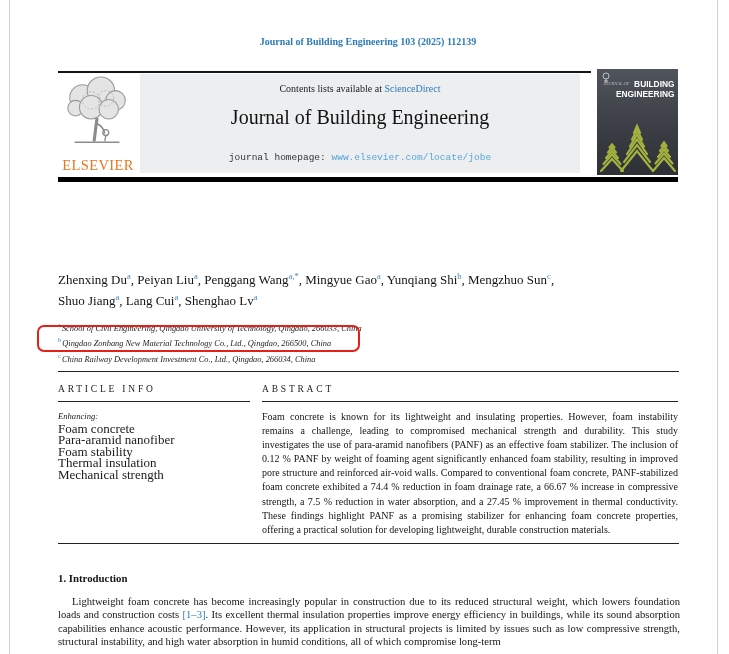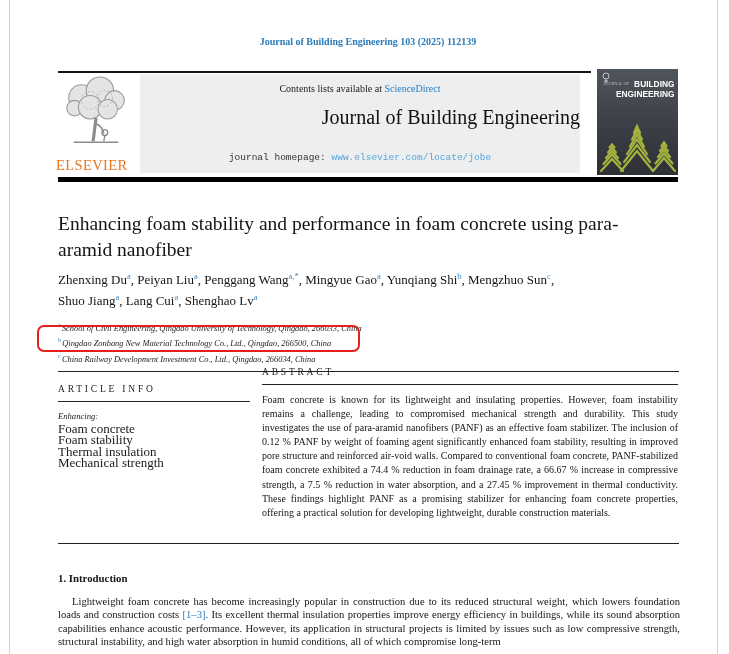--- a/index.html
+++ b/index.html
@@ -7,27 +7,27 @@
         font-family:"Liberation Serif",serif;color:#1a1a1a;}
   .edge{position:absolute;top:0;bottom:0;width:1px;background:#d2d2d2;}
   .edge.left{left:9px;} .edge.right{left:717px;}
 
   .citation{position:absolute;left:58px;top:36px;width:620px;text-align:center;
             font-size:10px;color:#2b7bb9;font-weight:bold;}
 
   
   .hdr{position:absolute;left:58px;top:71px;width:620px;height:112px;}
   .hdr .toprule{position:absolute;left:0;top:0;width:533px;height:2px;background:#151515;}
-  .logo{position:absolute;left:0;top:5px;width:80px;height:98px;}
+  .logo{position:absolute;left:0;top:5px;width:80px;height:98px;text-align:center;}
   .logo .wordmark{position:absolute;left:-2px;bottom:0;width:84px;font-size:14.5px;
                   color:#e87722;letter-spacing:0.4px;}
   .graybox{position:absolute;left:82px;top:3px;width:440px;height:99px;background:#edeef0;}
   .graybox .l1{position:absolute;top:9px;left:0;width:100%;text-align:center;font-size:10px;color:#222;}
   .graybox .l1 .sd{color:#2b7bb9;}
-  .graybox .jt{position:absolute;top:32px;left:0;width:100%;text-align:right;font-size:20px;color:#111;}
+  .graybox .jt{position:absolute;top:32px;left:0;width:100%;text-align:center;font-size:20px;color:#111;}
   .graybox .l3{position:absolute;bottom:10px;left:0;width:100%;text-align:center;
                font-family:Liberation Mono, monospace;font-size:9.5px;color:#333;}
   .graybox .l3 .url{color:#56a7da;}
   .cover{position:absolute;left:539px;top:-2px;width:81px;height:106px;
          background:linear-gradient(180deg,#50545c 0%,#3b3e44 55%,#2d3035 100%);overflow:hidden;}
   .cover .ttl{position:absolute;top:10px;right:3px;text-align:right;color:#fff;
               font-family:"Liberation Sans",sans-serif;font-weight:bold;font-size:9.5px;
               line-height:9.5px;transform:scaleX(0.88);transform-origin:right;}
   .cover .kick{position:absolute;top:12px;left:6px;color:#bdbdbd;font-style:italic;
                font-size:4.5px;font-family:"Liberation Serif",serif;}
@@ -46,21 +46,21 @@
 
   .hr{position:absolute;left:58px;width:621px;height:1px;background:#222;}
   .hr1{top:371px;} .hr2{top:543px;}
 
   
   .col-heading{font-size:9.5px;letter-spacing:2.8px;color:#222;}
   .colrule{height:1px;background:#222;margin-top:7px;}
   .infocol{position:absolute;left:58px;top:384px;width:192px;}
   .kwlabel{font-style:italic;font-size:8.6px;margin-top:9px;line-height:11.5px;}
   .kw{font-size:13px;line-height:11.5px;}
-  .abscol{position:absolute;left:262px;top:367px;width:416px;}
+  .abscol{position:absolute;left:262px;top:384px;width:416px;}
   .abstext{margin-top:8px;font-size:10px;line-height:14.1px;text-align:justify;color:#141414;}
 
   
   .introhead{position:absolute;left:58px;top:572px;font-size:10.8px;font-weight:bold;color:#141414;}
   .intro{position:absolute;left:58px;top:595px;width:622px;font-size:10.6px;line-height:13.4px;
          text-align:justify;color:#141414;}
   .intro .ind{display:inline-block;width:14px;}
   .cite{color:#2b7bb9;}
 </style>
 </head>
@@ -138,41 +138,41 @@
           <path d="M61 48 L67 40.5 L73 48"></path>
             <path d="M63 42 L67 37 L71 42"></path>
           <path d="M64.5 37 L67 33.5 L69.5 37"></path>
         </g>
       </svg>
     </div>
 
     <div class="blackbar"></div>
   </div>
 
-  <h1 class="title" style="margin:0;font-weight:normal">Enhancing foam stability and performance in foam concrete using para-aramid nanofiber</h1>
 
   <div class="authors">
     <span><span>Zhenxing Du</span><sup>a</sup><span>, </span></span><span><span>Peiyan Liu</span><sup>a</sup><span>, </span></span><span><span>Penggang Wang</span><sup>a,*</sup><span>, </span></span><span><span>Mingyue Gao</span><sup>a</sup><span>, </span></span><span><span>Yunqiang Shi</span><sup>b</sup><span>, </span></span><span><span>Mengzhuo Sun</span><sup>c</sup><span>, </span></span><span><span>Shuo Jiang</span><sup>a</sup><span>, </span></span><span><span>Lang Cui</span><sup>a</sup><span>, </span></span><span><span>Shenghao Lv</span><sup>a</sup><span></span></span>
   </div>
 
   <div class="affils">
     <div><sup>a</sup><span>School of Civil Engineering, Qingdao University of Technology, Qingdao, 266033, China</span></div>
     <div><sup>b</sup><span>Qingdao Zonbang New Material Technology Co., Ltd., Qingdao, 266500, China</span></div>
     <div><sup>c</sup><span>China Railway Development Investment Co., Ltd., Qingdao, 266034, China</span></div>
   </div>
 
   <div class="redbox"></div>
 
   <div class="hr hr1"></div>
 
   <div class="infocol">
     <div class="col-heading">ARTICLE INFO</div>
     <div class="colrule"></div>
     <div class="kwlabel">Enhancing:</div>
     <div class="kw">Foam concrete</div>
+    <div class="kw">Para-aramid nanofiber</div>
     <div class="kw">Foam stability</div>
     <div class="kw">Thermal insulation</div>
     <div class="kw">Mechanical strength</div>
   </div>
 
   <div class="abscol">
     <div class="col-heading">ABSTRACT</div>
     <div class="colrule"></div>
     <div class="abstext">Foam concrete is known for its lightweight and insulating properties. However, foam instability remains a challenge, leading to compromised mechanical strength and durability. This study investigates the use of para-aramid nanofibers (PANF) as an effective foam stabilizer. The inclusion of 0.12 % PANF by weight of foaming agent significantly enhanced foam stability, resulting in improved pore structure and reinforced air-void walls. Compared to conventional foam concrete, PANF-stabilized foam concrete exhibited a 74.4 % reduction in foam drainage rate, a 66.67 % increase in compressive strength, a 7.5 % reduction in water absorption, and a 27.45 % improvement in thermal conductivity. These findings highlight PANF as a promising stabilizer for enhancing foam concrete properties, offering a practical solution for developing lightweight, durable construction materials.</div>
   </div>

